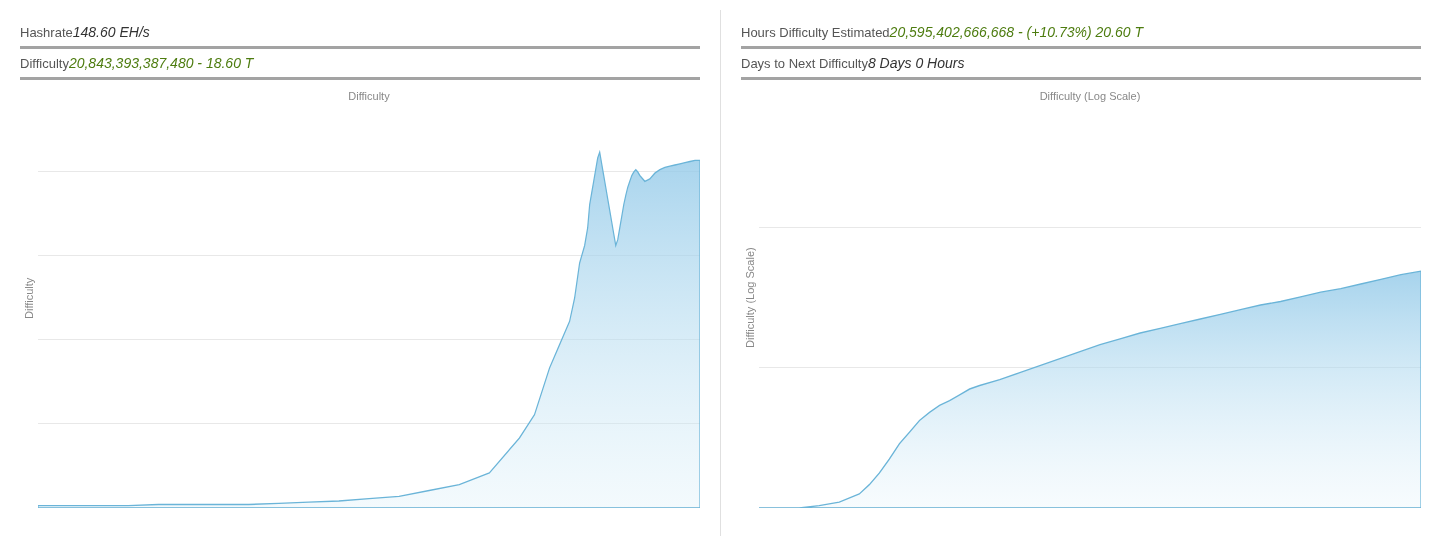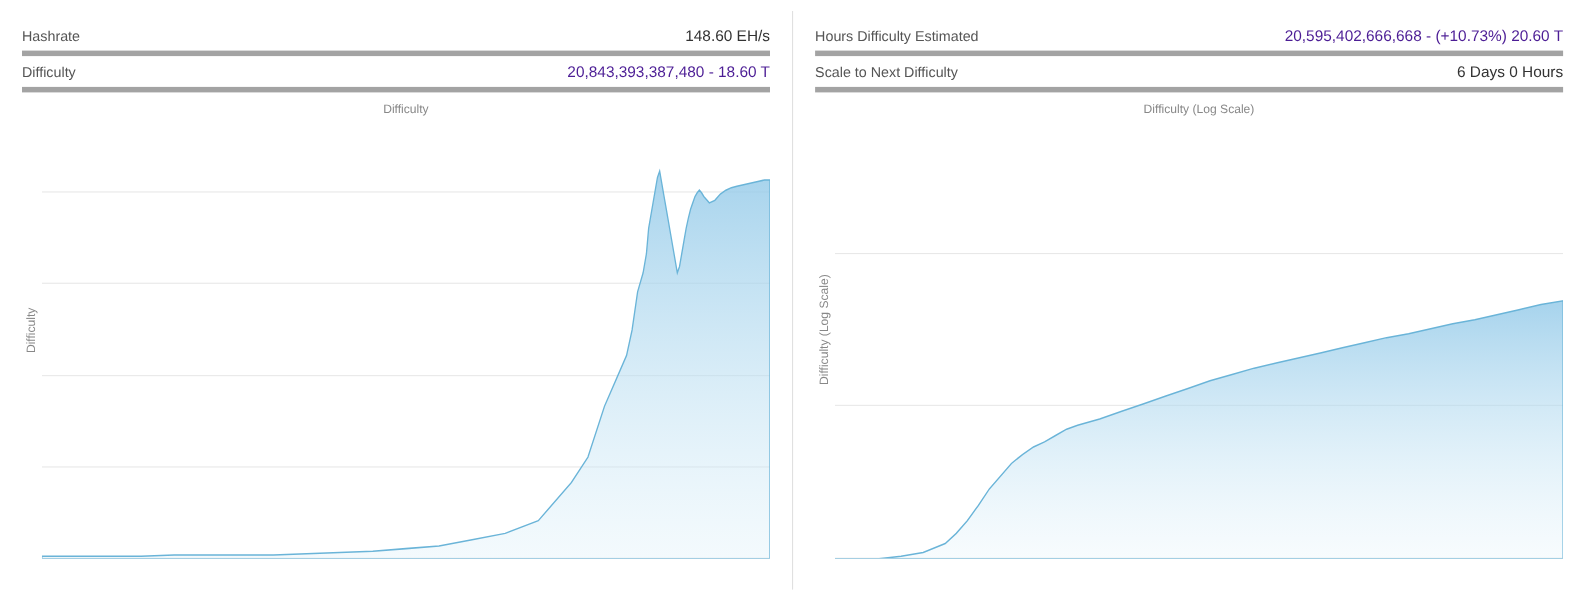--- a/index.html
+++ b/index.html
@@ -22,37 +22,36 @@
       display: flex;
       flex-direction: column;
       padding: 8px 20px 8px 20px;
       position: relative;
     }
     .panel-left {
       border-right: 1px solid #e0e0e0;
     }
     .stats-row {
       display: flex;
-      justify-content: space-between;
       align-items: baseline;
       padding: 6px 0;
-      border-bottom: 5px solid #a3a3a3;
-      gap: 40px;
+      border-bottom: 3px solid #a3a3a3;
     }
     .stat-label {
       font-size: 13px;
       color: #555;
     }
     .stat-value {
       font-size: 14px;
       color: #333;
       font-weight: 400;
+      font-style: italic;
     }
     .stat-value.highlighted {
-      color: #4c1d95;
+      color: #4d7c0f;
     }
     .chart-area {
       flex: 1;
       position: relative;
       margin-top: 8px;
     }
     .chart-wrapper {
       position: absolute;
       top: 0; left: 0; right: 0; bottom: 20px;
       display: flex;
@@ -220,22 +219,22 @@
       <div class="x-label-bottom">Difficulty</div>
     </div>
   </div>
 
   <div class="panel">
     <div class="stats-row">
       <span class="stat-label">Hours Difficulty Estimated</span>
       <span class="stat-value highlighted">20,595,402,666,668 - (+10.73%) 20.60 T</span>
     </div>
     <div class="stats-row">
-      <span class="stat-label">Scale to Next Difficulty</span>
-      <span class="stat-value">6 Days 0 Hours</span>
+      <span class="stat-label">Days to Next Difficulty</span>
+      <span class="stat-value">8 Days 0 Hours</span>
     </div>
 
     <div class="chart-area">
       <div class="chart-wrapper">
         <div class="y-axis-label">Difficulty (Log Scale)</div>
         <div class="chart-inner">
 
           <div class="grid-lines">
             <div class="grid-line" style="bottom:0%; top:auto;"></div>
             <div class="grid-line" style="bottom:33.3%; top:auto;"></div>

